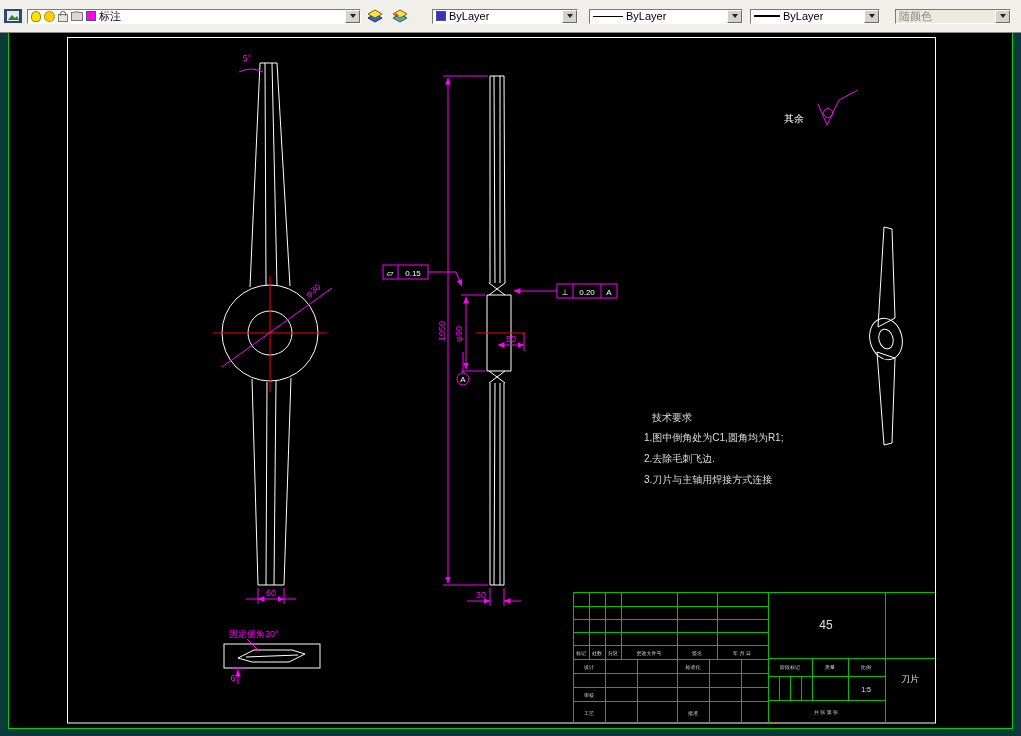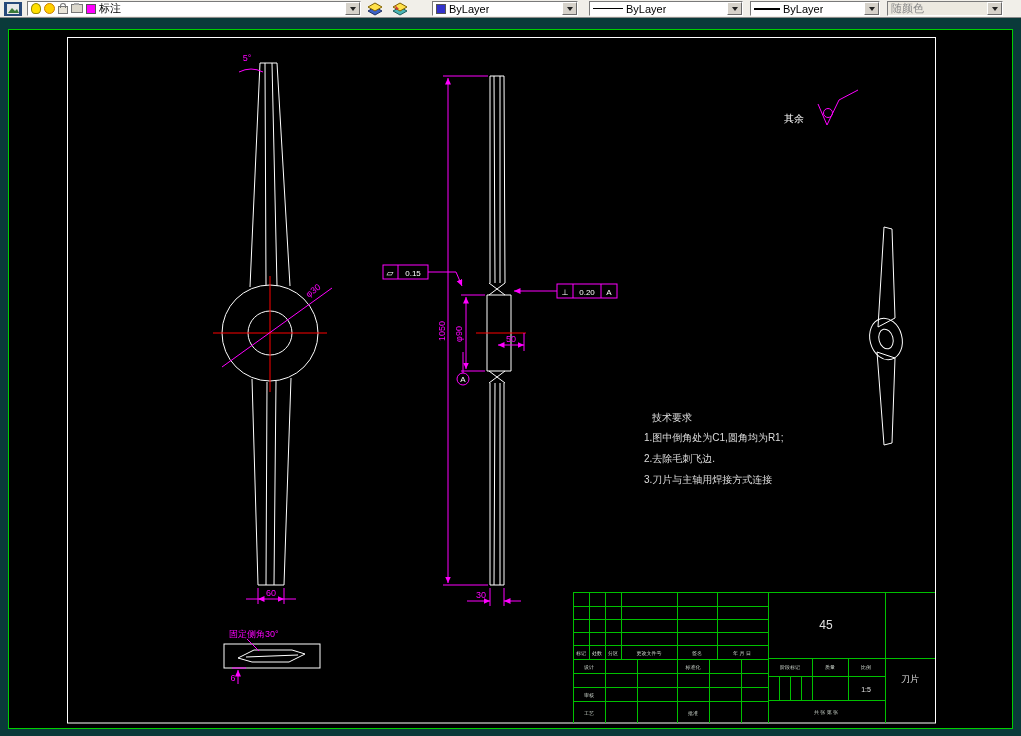--- a/index.html
+++ b/index.html
@@ -3,21 +3,21 @@
 <meta charset="utf-8">
 <style>
   html,body{margin:0;padding:0;}
   body{
     width:1021px;height:736px;position:relative;overflow:hidden;
     background:#0a3a3a;
     font-family:"Liberation Sans",sans-serif;
   }
   
   .toolbar{
-    position:absolute;top:0;left:0;right:0;height:18px;
+    position:absolute;top:0;left:0;right:0;height:33px;
     background:#f1efe9;border-bottom:1px solid #8a8a8a;
     display:flex;align-items:center;gap:3px;padding-left:2px;
     box-sizing:border-box;z-index:5;
   }
   .tb-btn{width:22px;height:16px;display:flex;align-items:center;justify-content:center;}
   .combo{
     height:15px;background:#fff;box-sizing:border-box;
     border-top:1px solid #7a7a7a;border-left:1px solid #7a7a7a;
     border-bottom:1px solid #fff;border-right:1px solid #fff;
     display:flex;align-items:center;padding-left:3px;gap:3px;
@@ -28,21 +28,21 @@
     margin-left:auto;width:15px;height:13px;background:#d6d2ca;
     border-top:1px solid #fff;border-left:1px solid #fff;
     border-right:1px solid #6a6a6a;border-bottom:1px solid #6a6a6a;
     display:flex;align-items:center;justify-content:center;box-sizing:border-box;
   }
   .tri{width:0;height:0;border-left:3px solid transparent;border-right:3px solid transparent;border-top:4px solid #222;}
   .layer{width:334px;}
   .color{width:146px;margin-left:18px;}
   .ltype{width:154px;margin-left:8px;}
   .lweight{width:130px;margin-left:4px;}
-  .pstyle{width:116px;margin-left:4px;background:#ece9e0;}
+  .pstyle{width:116px;margin-left:12px;background:#ece9e0;}
   .pstyle .combo-text{color:#8a8a8a;}
   .ico{display:inline-block;}
   .bulb{width:8px;height:9px;background:#ffe000;border:1px solid #9a8a00;border-radius:50% 50% 40% 40%;}
   .sun{width:9px;height:9px;background:#ffd000;border:1px solid #d08000;border-radius:50%;}
   .lock{width:8px;height:6px;background:#e8e4d8;border:1px solid #777;position:relative;margin-top:3px;}
   .lock:before{content:"";position:absolute;left:1px;top:-4px;width:4px;height:4px;border:1px solid #777;border-bottom:none;border-radius:3px 3px 0 0;}
   .printer{width:10px;height:7px;background:#dcd8cc;border:1px solid #777;position:relative;}
   .printer:before{content:"";position:absolute;left:2px;top:-2px;width:5px;height:2px;background:#aaa;}
   .swatch{width:8px;height:8px;border:1px solid #555;}
   .lt-line{width:30px;height:1px;background:#000;}

